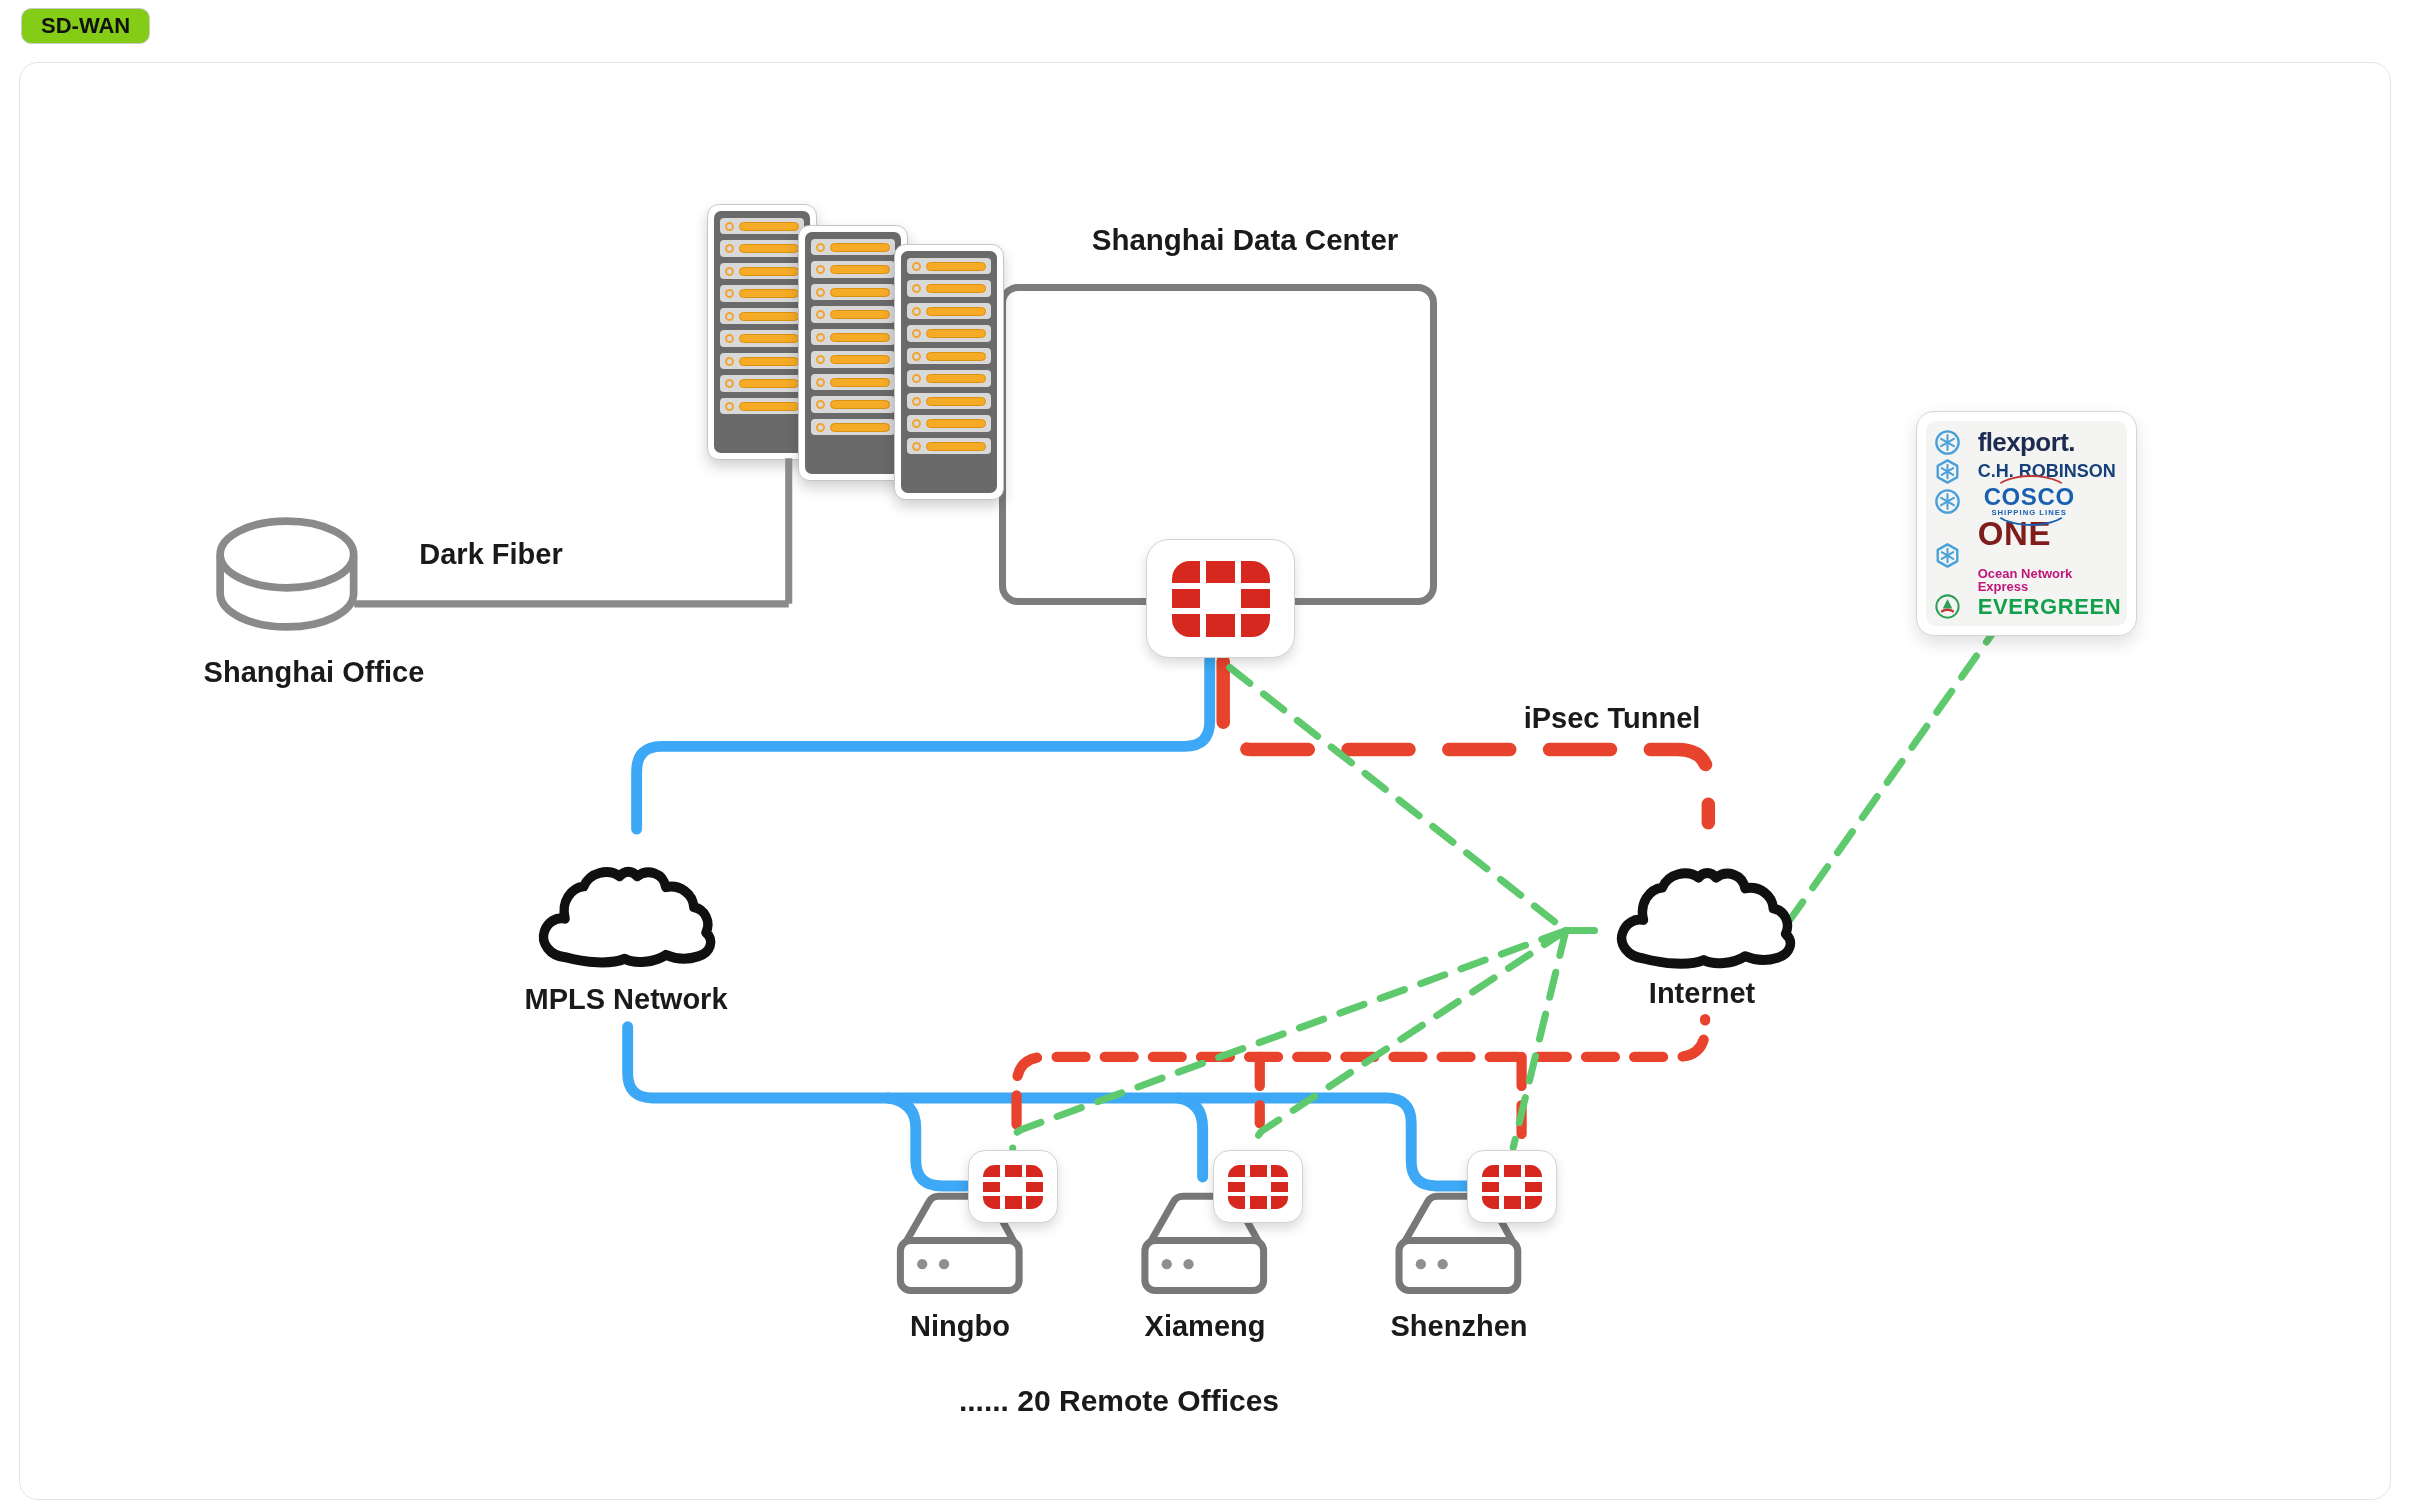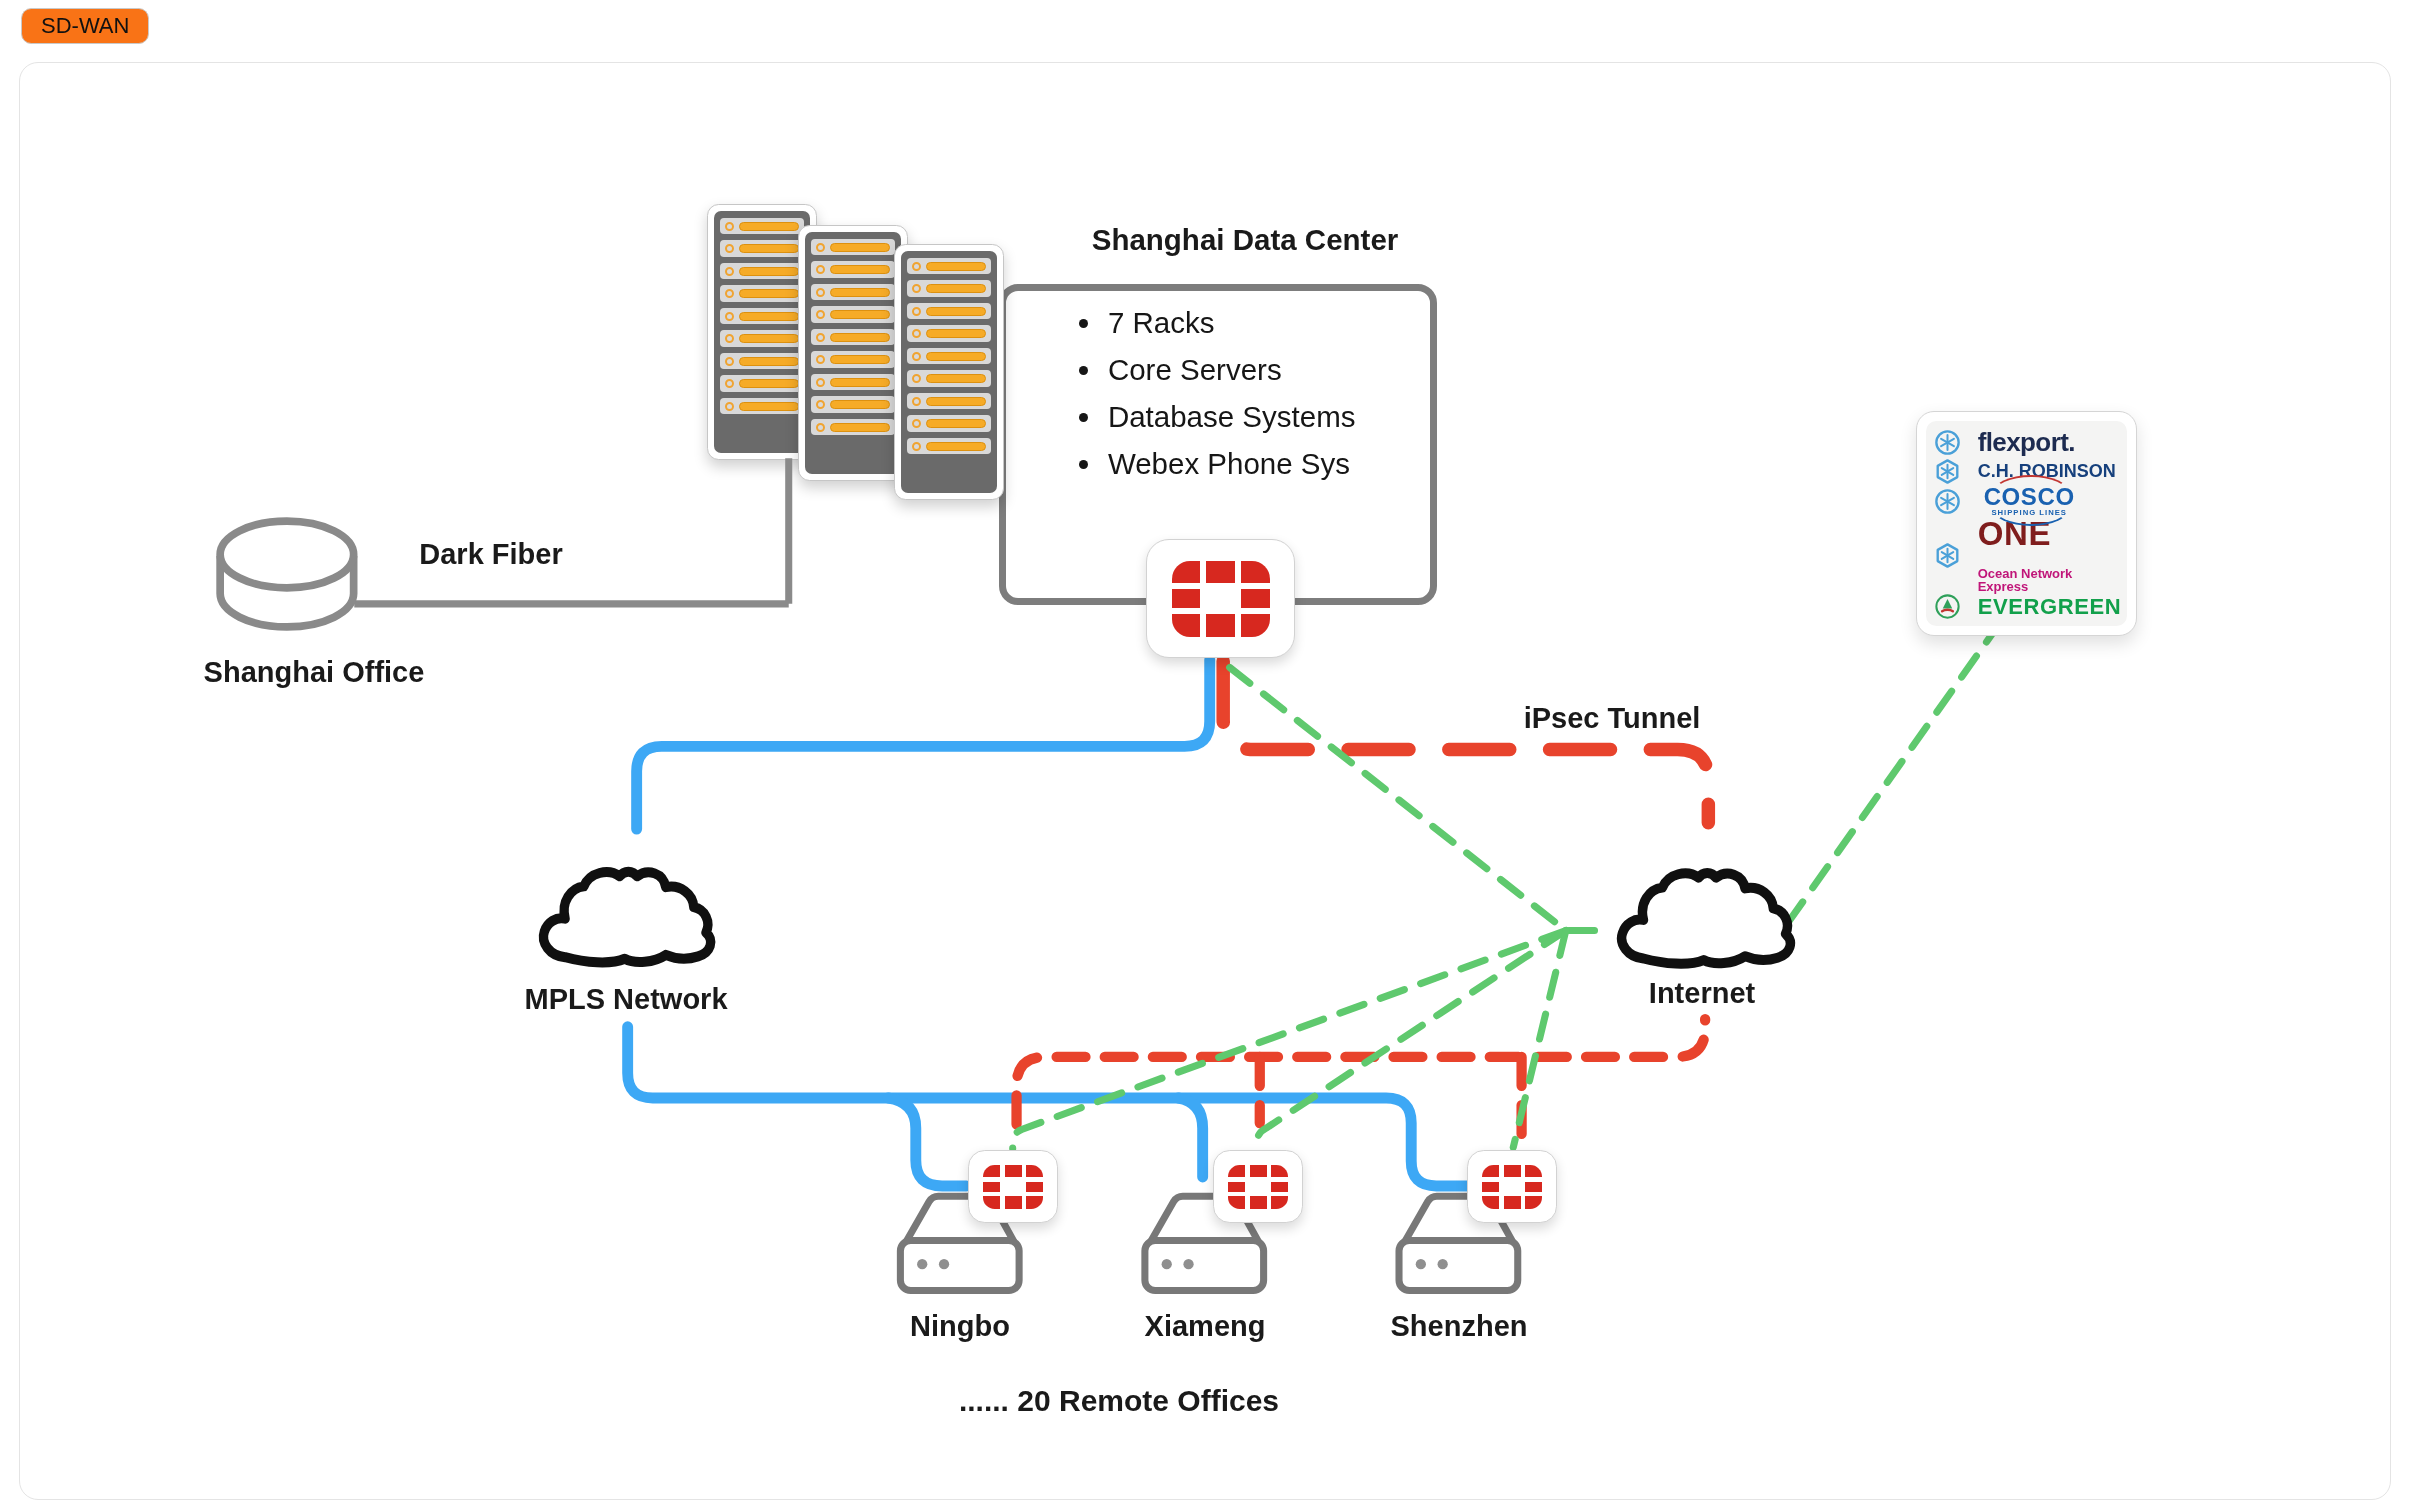--- a/index.html
+++ b/index.html
@@ -1,21 +1,21 @@
 <!DOCTYPE html>
 <html style="font-size:10.3px"><head>
 <meta charset="utf-8">
 <style>
   html,body{margin:0;padding:0;background:#ffffff;}
   .canvas{position:relative;width:2413px;height:1510px;background:#fff;
           font-family:"Liberation Sans",sans-serif;color:#141414;overflow:hidden;}
 
   
-  .badge{position:absolute;left:21px;top:8.3px;padding:3.9px 19px;background:#f97316;
-         border:1.3px solid #c9c9c9;border-radius:10.3px;font-size:22px;font-weight:400;color:#111;}
+  .badge{position:absolute;left:21px;top:8.3px;padding:3.9px 19px;background:#84cc16;
+         border:1.3px solid #c9c9c9;border-radius:10.3px;font-size:22px;font-weight:700;color:#111;}
 
   
   .frame{position:absolute;left:18.6px;top:62px;width:2372px;height:1438px;
          border:1.9px solid #e4e4e4;border-radius:19px;background:#fff;box-sizing:border-box;}
 
   
   .dcbox{position:absolute;left:999px;top:284px;width:438px;height:321px;
          border:7px solid #7d7d7d;border-radius:19px;box-sizing:border-box;background:transparent;}
 
   
@@ -329,26 +329,20 @@
         <div></div>
         <div></div>
         <div></div>
         <div></div>
         <div></div>
         <div></div>
       </div>
   </div>
 
   <div class="lbl title" style="left:1245px;top:223px;">Shanghai Data Center</div>
-  <ul class="bullets">
-    <li>7 Racks</li>
-    <li>Core Servers</li>
-    <li>Database Systems</li>
-    <li>Webex Phone Sys</li>
-  </ul>
 
   <div class="lbl" style="left:314px;top:656px;">Shanghai Office</div>
   <div class="lbl" style="left:491px;top:538px;">Dark Fiber</div>
   <div class="lbl" style="left:1612px;top:702px;">iPsec Tunnel</div>
   <div class="lbl" style="left:626px;top:983px;text-align:center;">MPLS Network</div>
   <div class="lbl" style="left:1702px;top:977px;">Internet</div>
   <div class="lbl" style="left:960px;top:1310px;">Ningbo</div>
   <div class="lbl" style="left:1205px;top:1310px;">Xiameng</div>
   <div class="lbl" style="left:1459px;top:1310px;text-align:right;">Shenzhen</div>
   <div class="lbl caption" style="left:1119px;top:1384px;">...... 20 Remote Offices</div>

